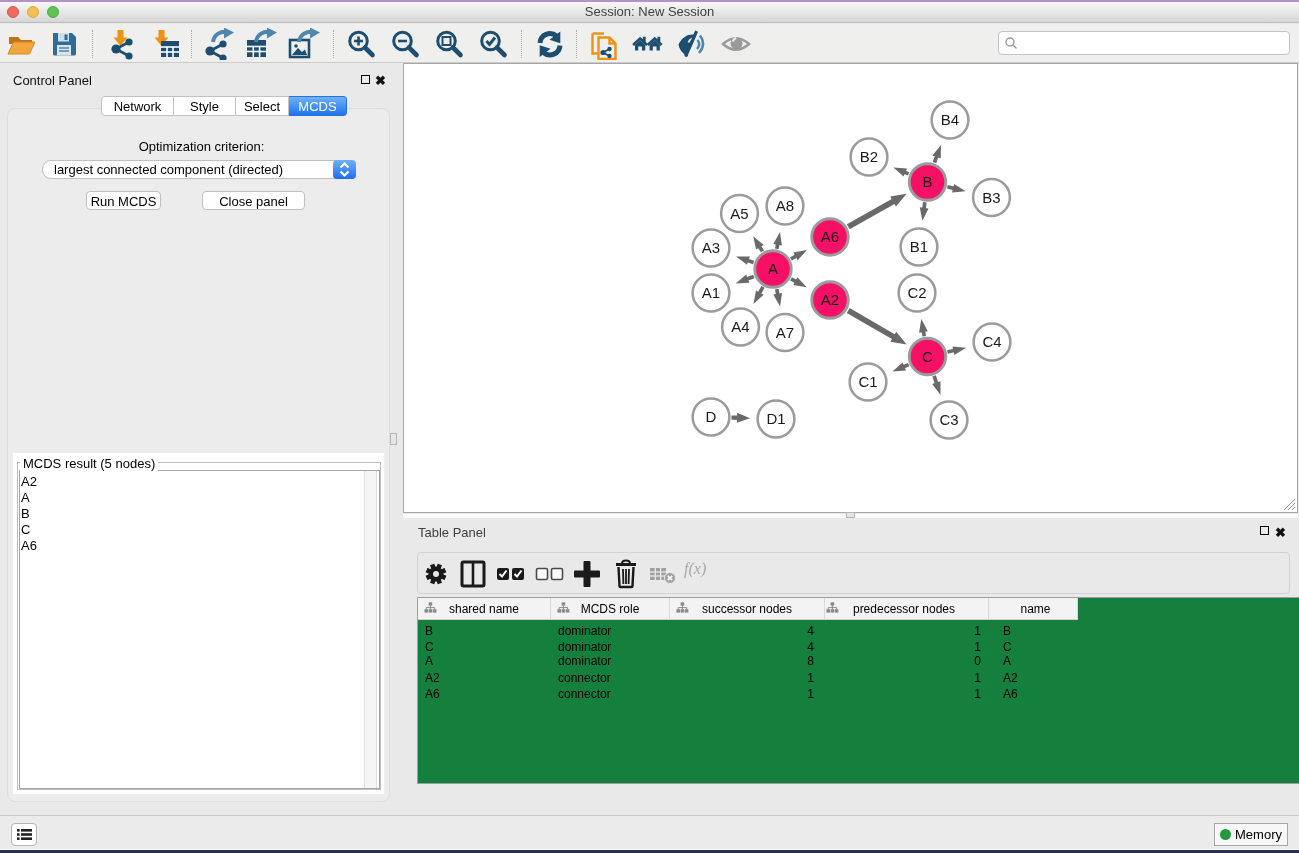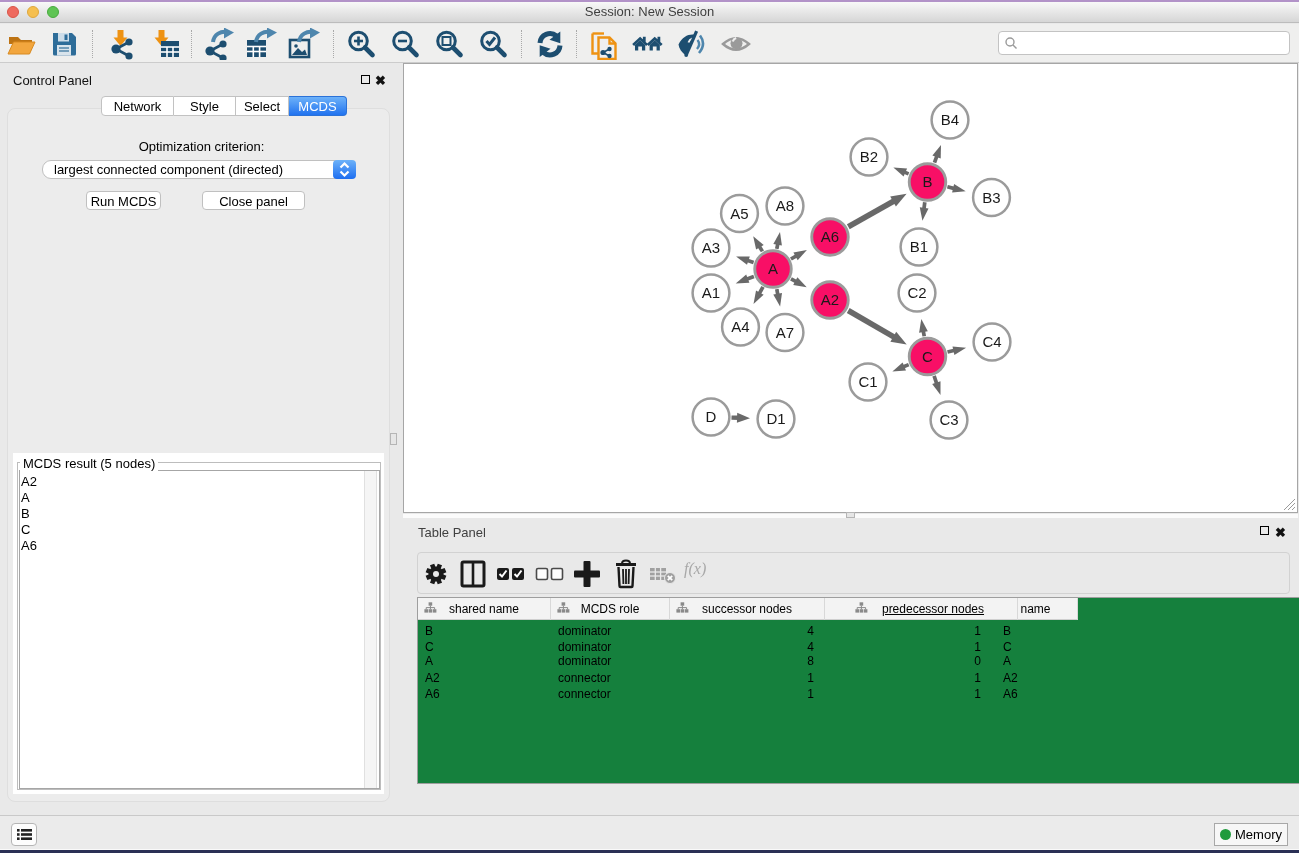--- a/index.html
+++ b/index.html
@@ -449,21 +449,21 @@
               <rect x="4.6" y="0.3" width="3.6" height="3.4"></rect>
               <rect x="0.4" y="7.2" width="3.6" height="3.4"></rect>
               <rect x="4.6" y="7.2" width="3.6" height="3.4"></rect>
               <rect x="8.8" y="7.2" width="3.6" height="3.4"></rect>
             </g>
             <g stroke="#8a8a8a" stroke-width="1" fill="none">
               <path d="M6.4,3.7 L6.4,7.2"></path>
               <path d="M2.2,7.2 L2.2,5.6 L10.6,5.6 L10.6,7.2"></path>
             </g>
           </svg></span>successor nodes</div>
-<div class="abs hcell" style="left:431px;width:169px;text-decoration:underline;"><span style="position:absolute;left:6px;top:4px;line-height:0;"><svg width="13" height="12" viewBox="0 0 13 12">
+<div class="abs hcell" style="left:402px;width:169px;"><span style="position:absolute;left:6px;top:4px;line-height:0;"><svg width="13" height="12" viewBox="0 0 13 12">
             <g fill="#8a8a8a">
               <rect x="4.6" y="0.3" width="3.6" height="3.4"></rect>
               <rect x="0.4" y="7.2" width="3.6" height="3.4"></rect>
               <rect x="4.6" y="7.2" width="3.6" height="3.4"></rect>
               <rect x="8.8" y="7.2" width="3.6" height="3.4"></rect>
             </g>
             <g stroke="#8a8a8a" stroke-width="1" fill="none">
               <path d="M6.4,3.7 L6.4,7.2"></path>
               <path d="M2.2,7.2 L2.2,5.6 L10.6,5.6 L10.6,7.2"></path>
             </g>

